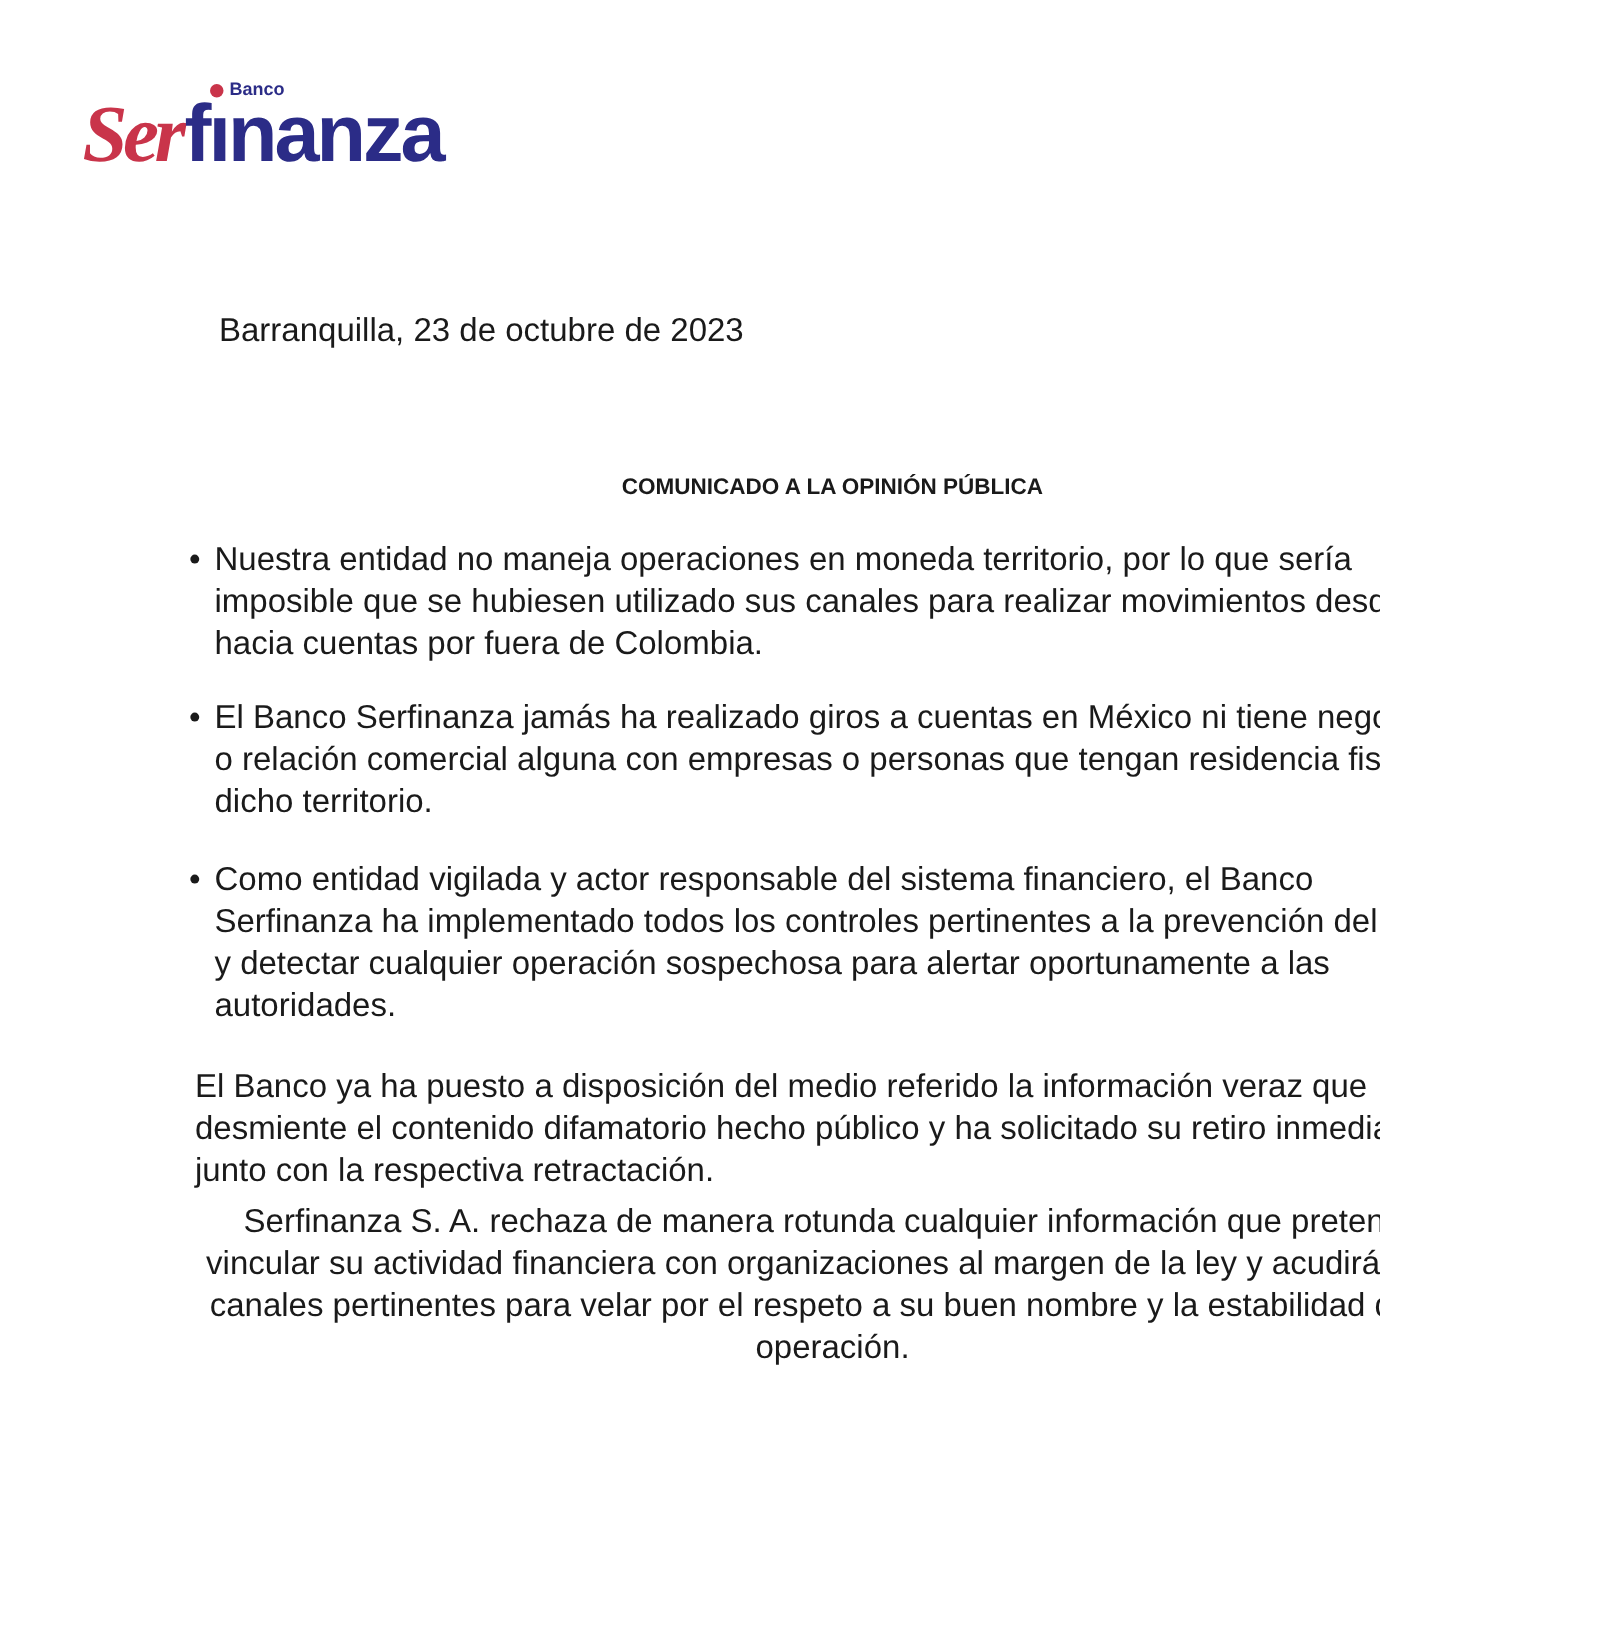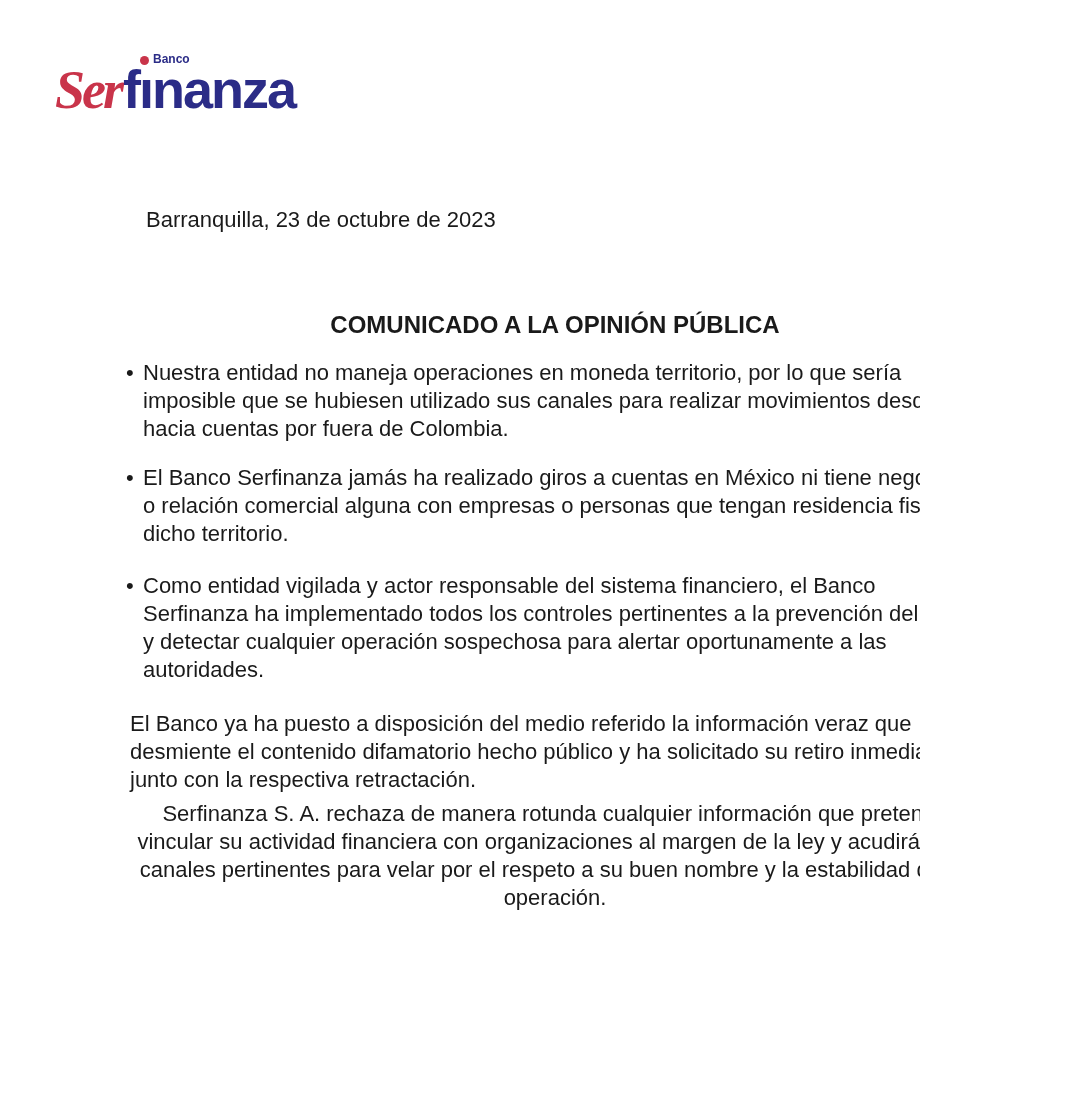--- a/index.html
+++ b/index.html
@@ -59,21 +59,21 @@
   
   .content{
     position:absolute; left:130px; top:190px; width:850px;
     font-size:22px; line-height:28px;
   }
   .date-line{ margin:16px; }
   .doc-title{
     margin-top:77px;
     font-weight:700;
     text-align:center;
-    font-size:24px;
+    font-size:15px;
   }
   .intro{ margin-top:29px; }
   .bullets{ margin-top:20px; }
   .bullet-item{
     display:flex;
     margin-left:-4px;
   }
   .bullet-item + .bullet-item{ margin-top:21px; }
   .bullet-item:nth-child(3){ margin-top:24px; }
   .bullet-marker{ flex:none; width:17px; }

